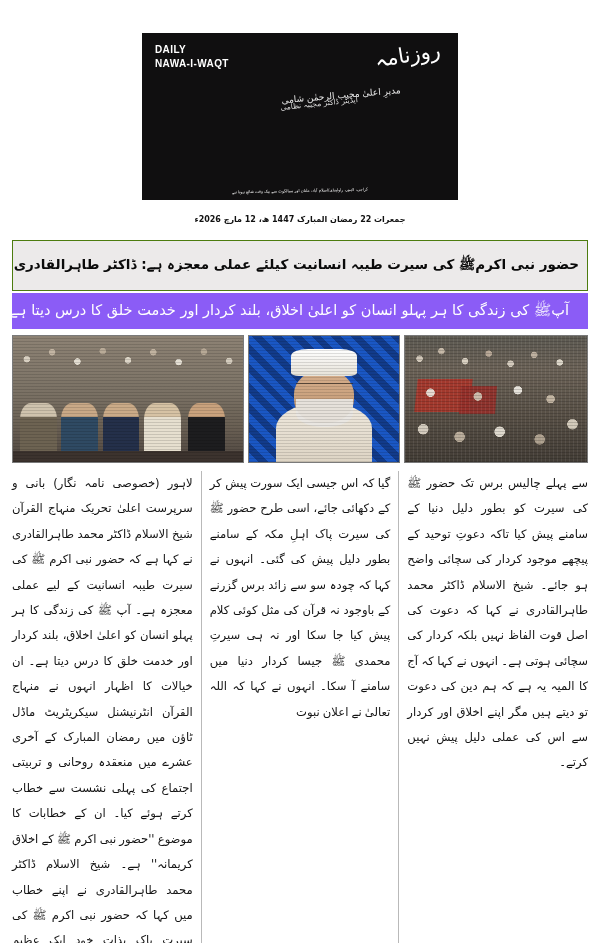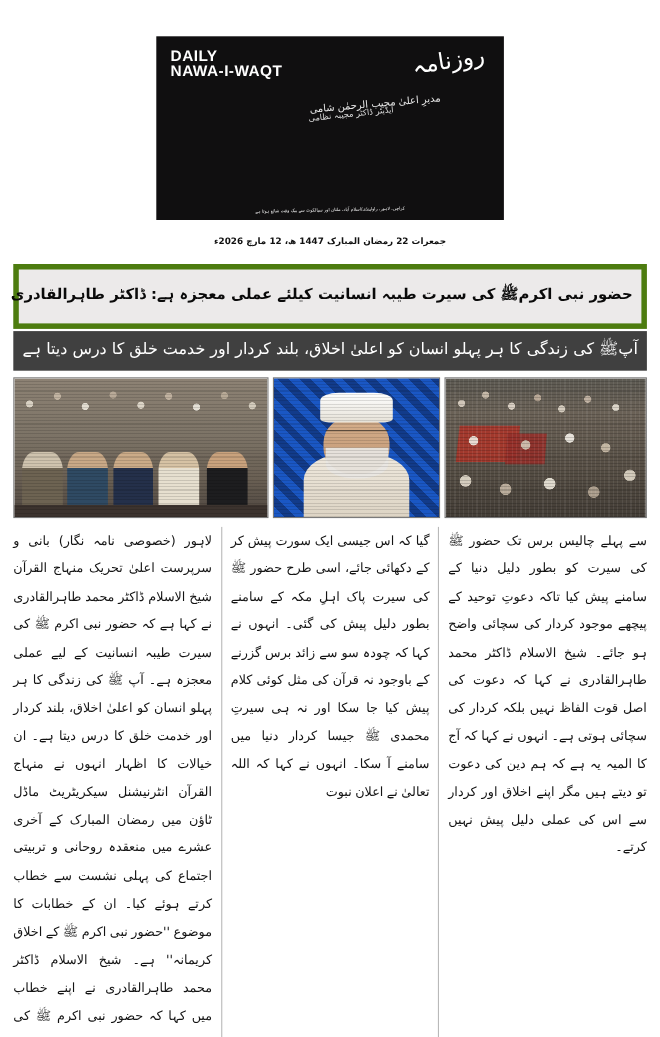--- a/index.html
+++ b/index.html
@@ -29,21 +29,21 @@
     position: relative;
     overflow: hidden;
   }
   .masthead-en {
     position: absolute;
     left: 13px;
     top: 10px;
     color: #ffffff;
     font-family: "Liberation Sans", sans-serif;
     font-weight: bold;
-    font-size: 14px;
+    font-size: 10px;
     line-height: 14px;
     letter-spacing: 0.4px;
     text-align: left;
     direction: ltr;
   }
   .masthead-roznama {
     position: absolute;
     right: 18px;
     top: 5px;
     color: #ffffff;
@@ -110,39 +110,39 @@
     font-weight: bold;
     margin-top: 9px;
     white-space: nowrap;
     margin-left: 21px;
   }
 
   
   .headline-box {
     margin: 9px 12px 0 12px;
     background: #eceaea;
-    border: 5px solid #4d7c0f;
+    border: 1px solid #4d7c0f;
     padding: 6px 8px 9px 8px;
     box-sizing: border-box;
   }
   .headline {
     font-size: 26px;
     line-height: 34px;
     font-weight: bold;
     color: #0a0a0a;
     text-align: center;
     white-space: nowrap;
     letter-spacing: -0.3px;
   }
 
   
   .subbanner {
     margin: 2px 12px 0 12px;
-    background: #404040;
-    padding: 5px 8px 7px 8px;
+    background: #8b5cf6;
+    padding: 5px 19px 7px 8px;
     box-sizing: border-box;
   }
   .subbanner-text {
     color: #ffffff;
     font-size: 17px;
     line-height: 24px;
     text-align: center;
     white-space: nowrap;
     font-weight: 500;
   }

